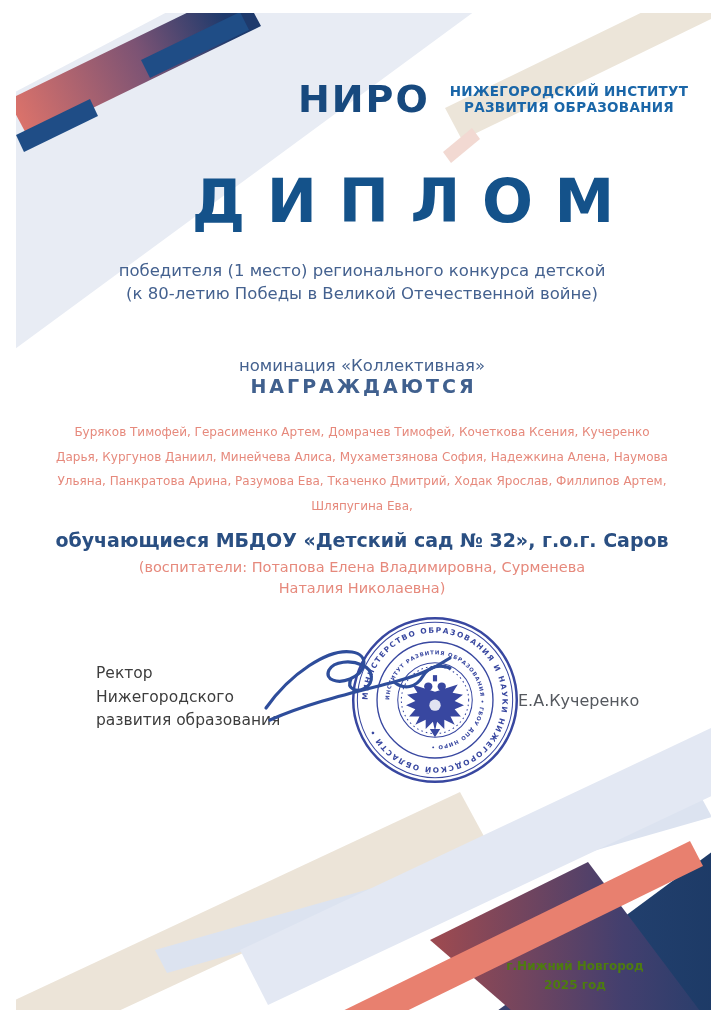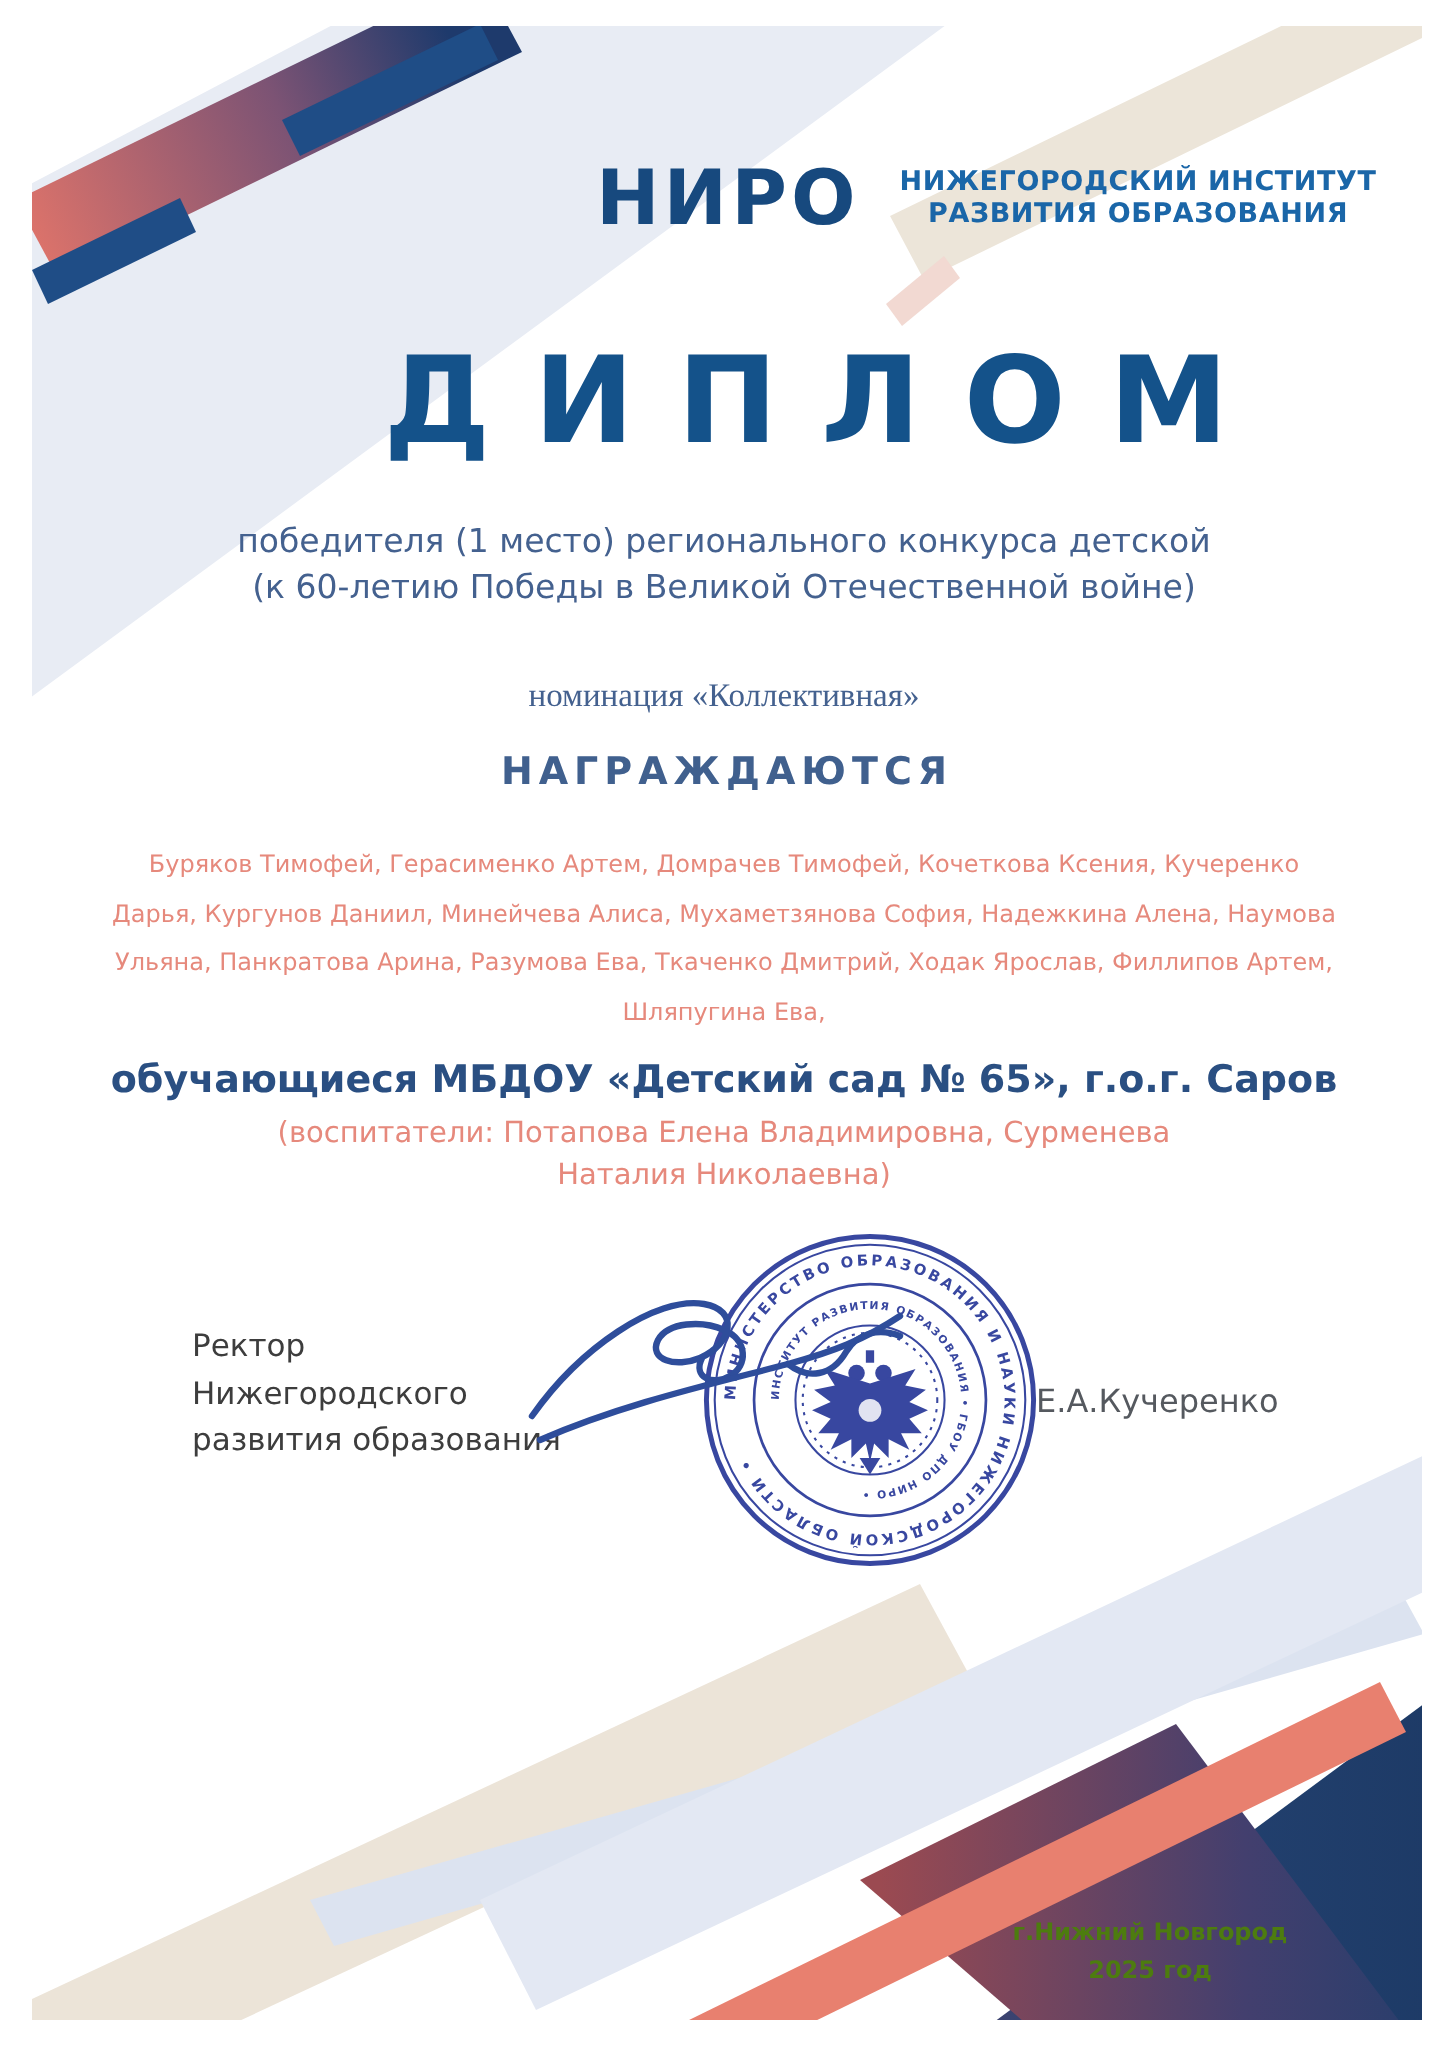--- a/index.html
+++ b/index.html
@@ -10,21 +10,21 @@
   .centered{position:absolute;left:0;width:100%;text-align:center;}
 
   
   .brand{position:absolute;left:298px;top:80px;display:flex;align-items:center;gap:20px;text-align:center;}
   .brand-logo{font-size:38px;font-weight:800;color:#17497e;letter-spacing:2px;line-height:1;}
   .brand-name{font-size:13.5px;font-weight:700;color:#1a66a8;line-height:16.5px;letter-spacing:.3px;}
 
   
   .title{top:166px;font-size:60px;font-weight:800;color:#14528a;letter-spacing:.36em;text-indent:.36em;padding-left:41px;}
   .desc{top:260px;font-size:16.5px;font-weight:500;color:#44618f;line-height:22.5px;}
-  .nomination{top:338px;font-size:16.5px;font-weight:500;color:#44618f;font-family:Liberation Serif, serif;}
+  .nomination{top:356px;font-size:16.5px;font-weight:500;color:#44618f;}
   .awarded{top:375px;font-size:19px;font-weight:600;color:#40608e;letter-spacing:3px;text-indent:3px;}
   .recipients{top:420px;font-size:12px;font-weight:500;color:#e6897c;line-height:24.5px;}
   .recipients .inner{max-width:620px;margin:0 auto;}
   .organization{top:529px;font-size:19px;font-weight:700;color:#2a4f82;}
   .teachers{top:557px;font-size:14.5px;font-weight:500;color:#e6897c;line-height:21px;}
   .teachers .inner{max-width:500px;margin:0 auto;}
 
   
   .rector{left:96px;top:662px;font-size:15.5px;color:#3d3d3d;line-height:23.5px;font-weight:500;}
   .sign-name{left:518px;top:691px;font-size:16px;color:#55595f;font-weight:500;}
@@ -85,31 +85,31 @@
     <div class="brand-name">
       <div>НИЖЕГОРОДСКИЙ ИНСТИТУТ</div>
       <div>РАЗВИТИЯ ОБРАЗОВАНИЯ</div>
     </div>
   </div>
 
   <div class="centered title">ДИПЛОМ</div>
 
   <div class="centered desc">
     <div>победителя (1 место) регионального конкурса детской</div>
-    <div>(к 60-летию Победы в Великой Отечественной войне)</div>
+    <div>(к 80-летию Победы в Великой Отечественной войне)</div>
   </div>
 
   <div class="centered nomination">номинация «Коллективная»</div>
   <div class="centered awarded">НАГРАЖДАЮТСЯ</div>
 
   <div class="centered recipients">
     <div class="inner">Буряков Тимофей, Герасименко Артем, Домрачев Тимофей, Кочеткова Ксения, Кучеренко Дарья, Кургунов Даниил, Минейчева Алиса, Мухаметзянова София, Надежкина Алена, Наумова Ульяна, Панкратова Арина, Разумова Ева, Ткаченко Дмитрий, Ходак Ярослав, Филлипов Артем, Шляпугина Ева,</div>
   </div>
 
-  <div class="centered organization">обучающиеся МБДОУ «Детский сад № 65», г.о.г. Саров</div>
+  <div class="centered organization">обучающиеся МБДОУ «Детский сад № 32», г.о.г. Саров</div>
 
   <div class="centered teachers">
     <div class="inner">(воспитатели: Потапова Елена Владимировна, Сурменева Наталия Николаевна)</div>
   </div>
 
   <div class="abs rector">
     <div>Ректор</div>
     <div>Нижегородского</div>
     <div>развития образования</div>
   </div>

